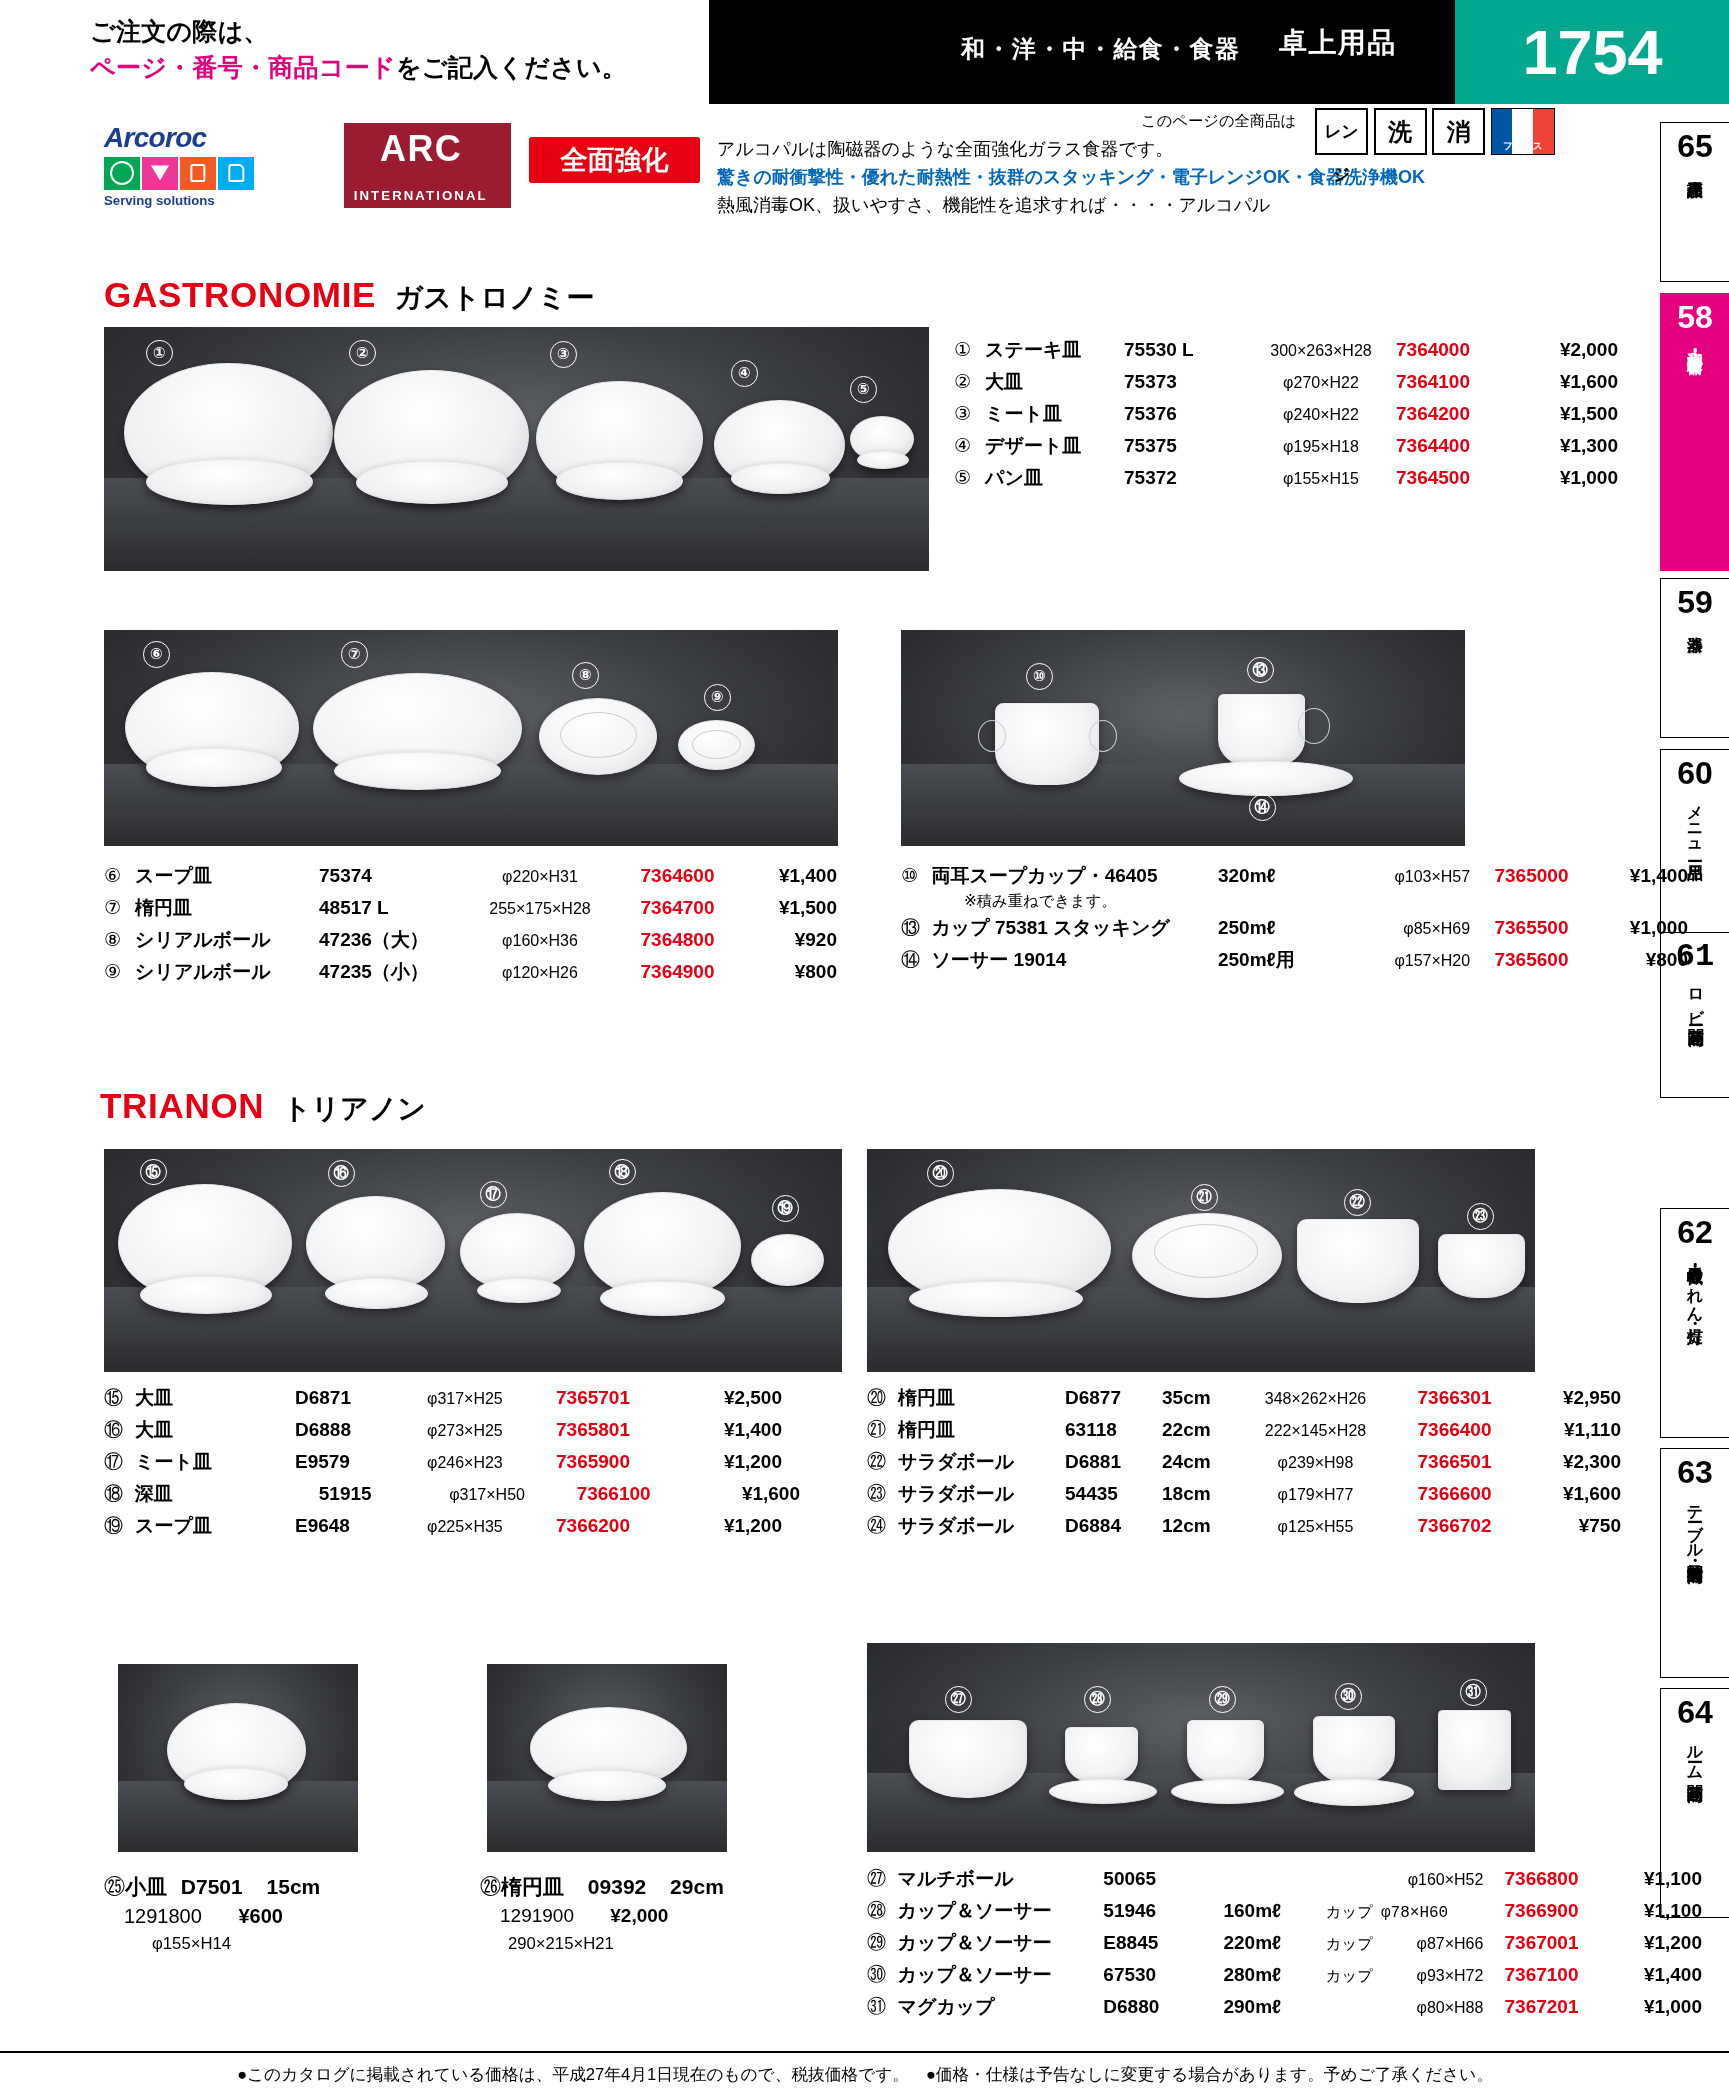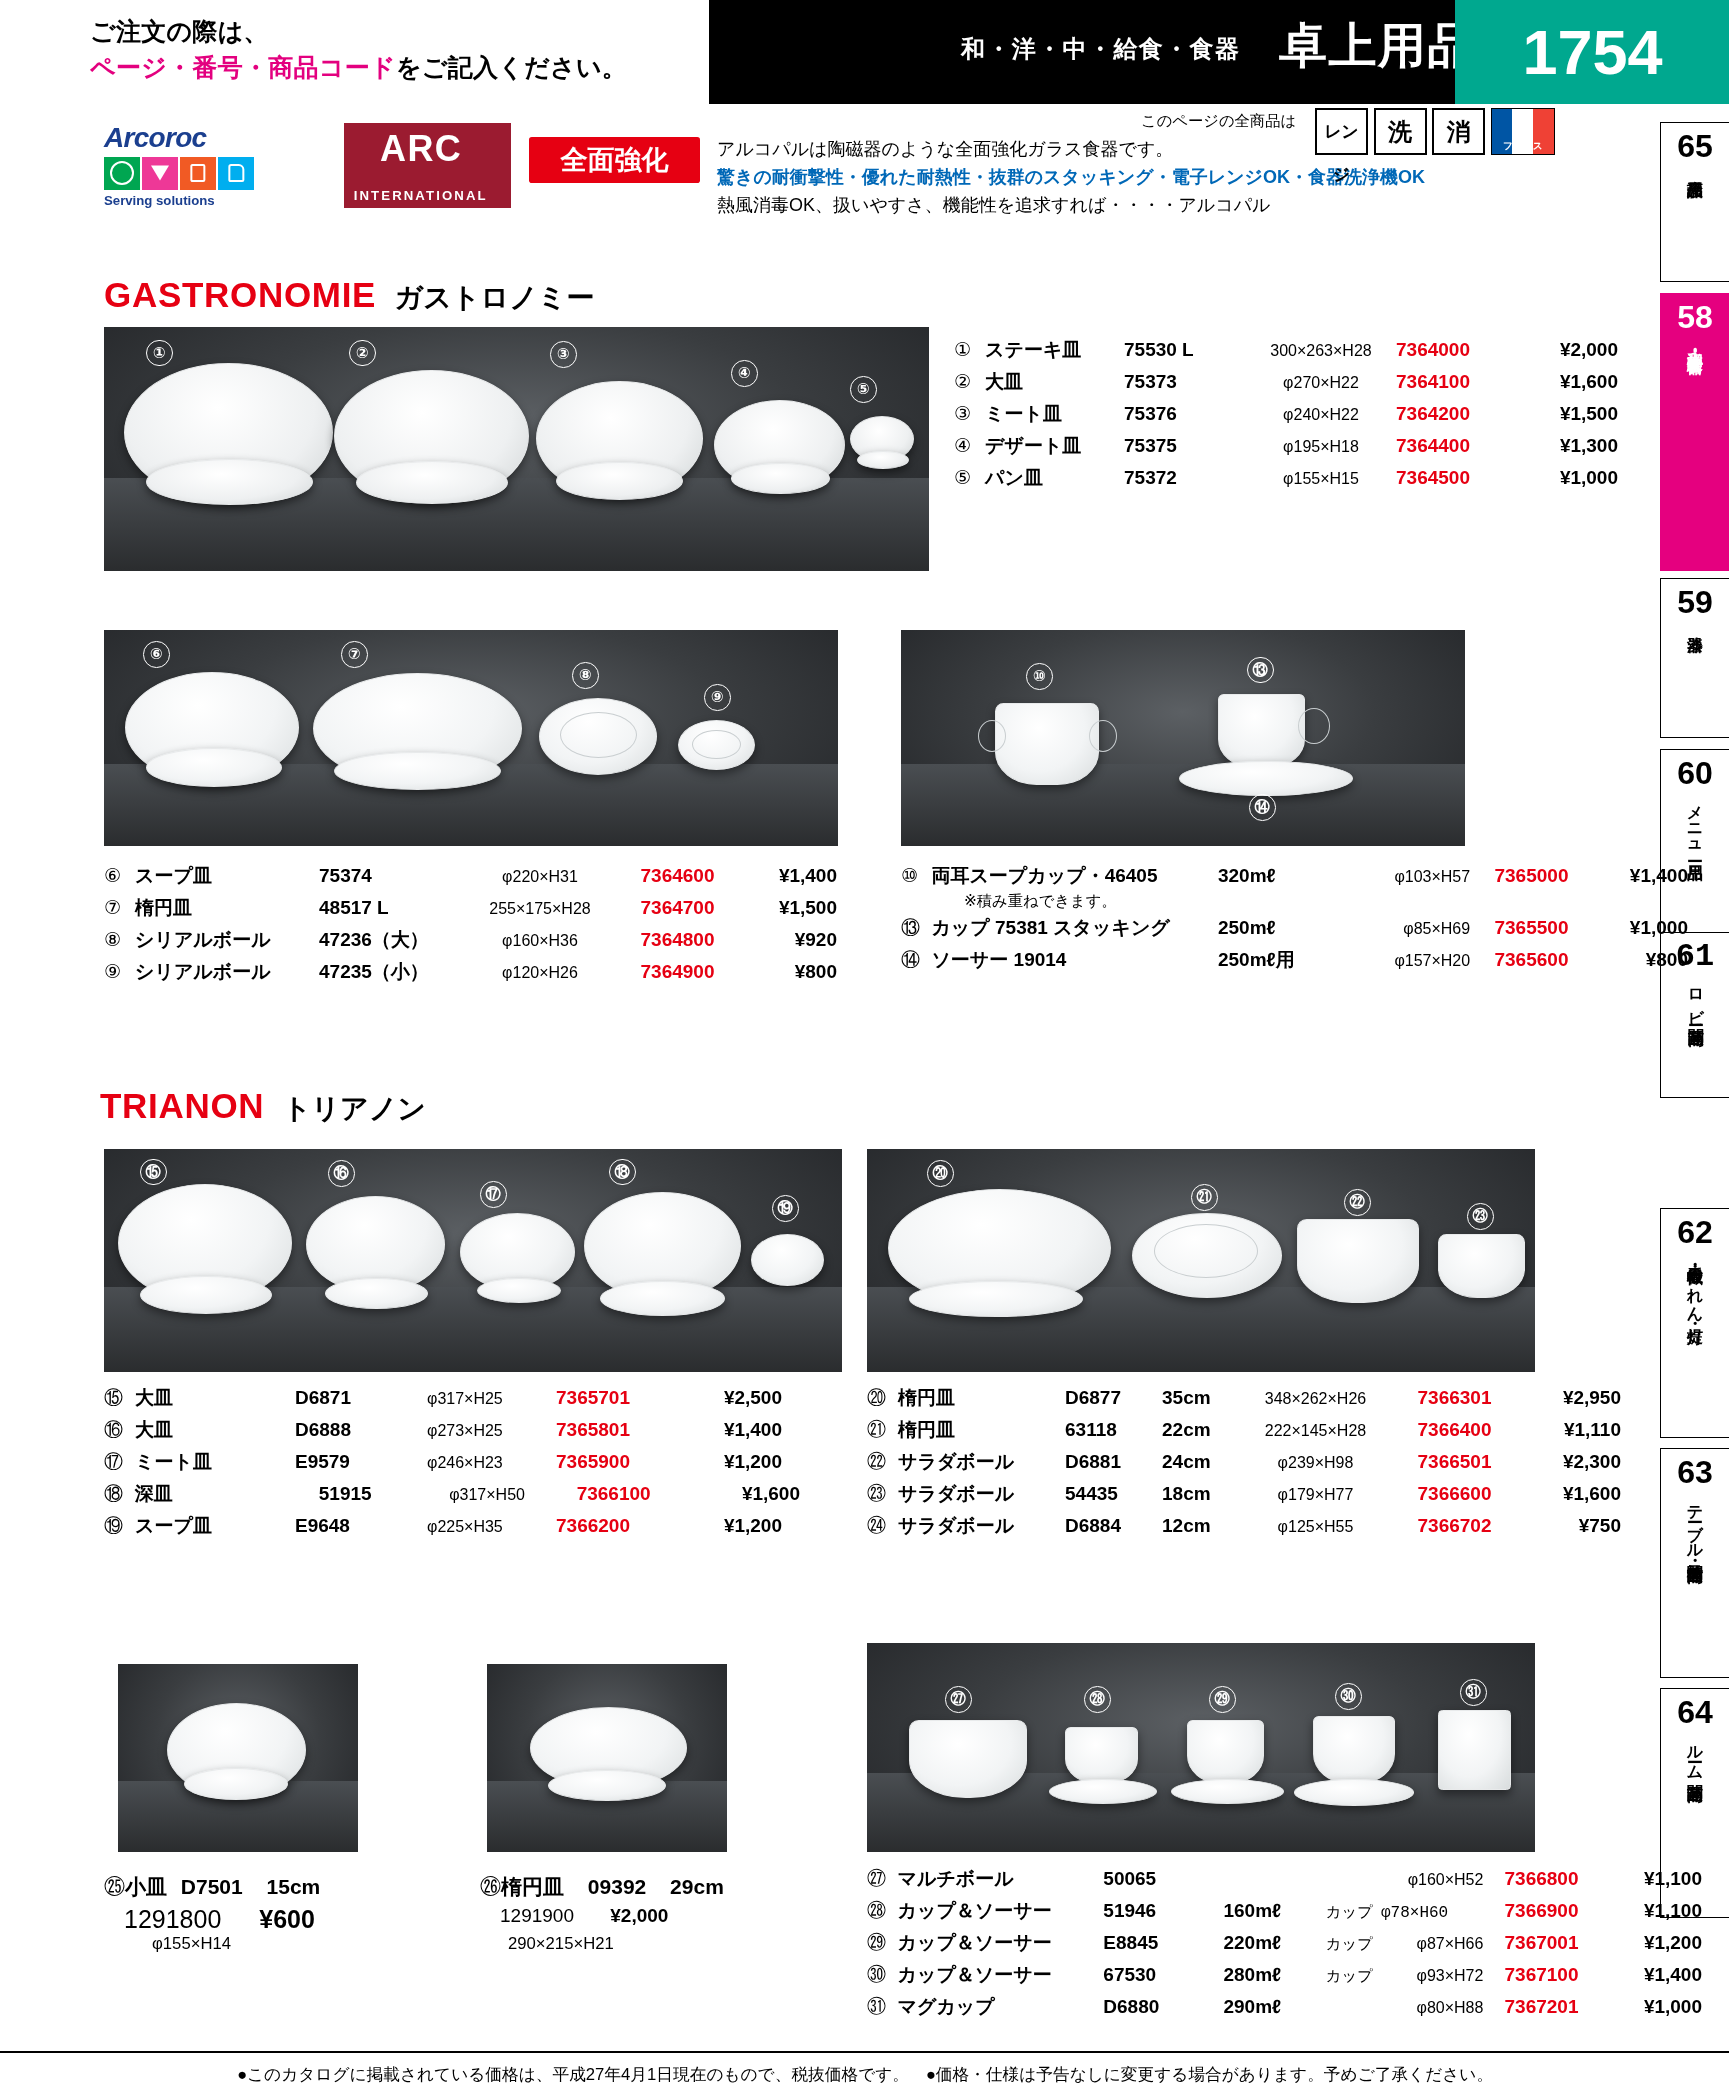--- a/index.html
+++ b/index.html
@@ -25,22 +25,22 @@
   .order-note .red { color:#e3007f; }
   .black-band {
     position:absolute; left:709px; top:0; width:1021px; height:104px;
     background:#000;
   }
   .band-cats {
     position:absolute; left:961px; top:33px;
     color:#fff; font-size:24px; font-weight:bold; letter-spacing:1.4px;
   }
   .band-title {
-    position:absolute; left:1279px; top:14px;
-    color:#fff; font-size:48px; font-weight:bold; letter-spacing:1.4px;
+    position:absolute; left:1279px; top:24px;
+    color:#fff; font-size:28px; font-weight:bold; letter-spacing:1.4px;
   }
   .page-num-box {
     position:absolute; left:1455px; top:0; width:275px; height:104px;
     background:#00a88f; color:#fff;
     font-size:63px; font-weight:bold; text-align:center; line-height:104px;
   }
 
   
   .rail { position:absolute; right:0; top:122px; width:73px; height:1880px; }
   .tab {
@@ -529,21 +529,21 @@
   <div class="photo" style="left:118px; top:1664px; width:240px; height:188px;">
     <div class="floor"></div>
     <div class="plate" style="left:49px; top:39px; width:139px; height:94px;"></div>
     <div class="plate" style="left:66px; top:104px; width:104px; height:32px;"></div>
   </div>
   <div class="cell" style="left:104px; top:1873px; font-size:21px;">
     <span>㉕</span><span class="b">小皿</span>
     <span class="b" style="margin-left:8px;">D7501</span>
     <span class="b" style="margin-left:18px;">15cm</span>
   </div>
-  <div class="cell" style="left:124px; top:1905px; font-size:25px;">
+  <div class="cell" style="left:124px; top:1905px; font-size:20px;">
     <span class="item">1291800</span>
     <span class="pr b" style="margin-left:31px;">¥600</span>
   </div>
   <div class="cell" style="left:152px; top:1934px; font-size:16.7px;">φ155×H14</div>
 
   <div class="photo" style="left:487px; top:1664px; width:240px; height:188px;">
     <div class="floor"></div>
     <div class="plate" style="left:43px; top:43px; width:157px; height:82px; border-radius:50%;"></div>
     <div class="plate" style="left:61px; top:106px; width:118px; height:31px;"></div>
   </div>

